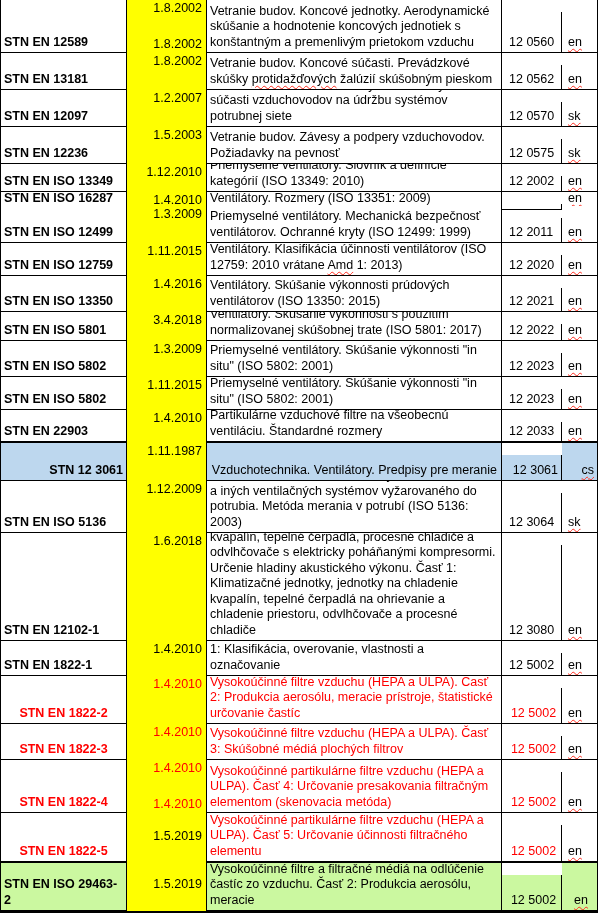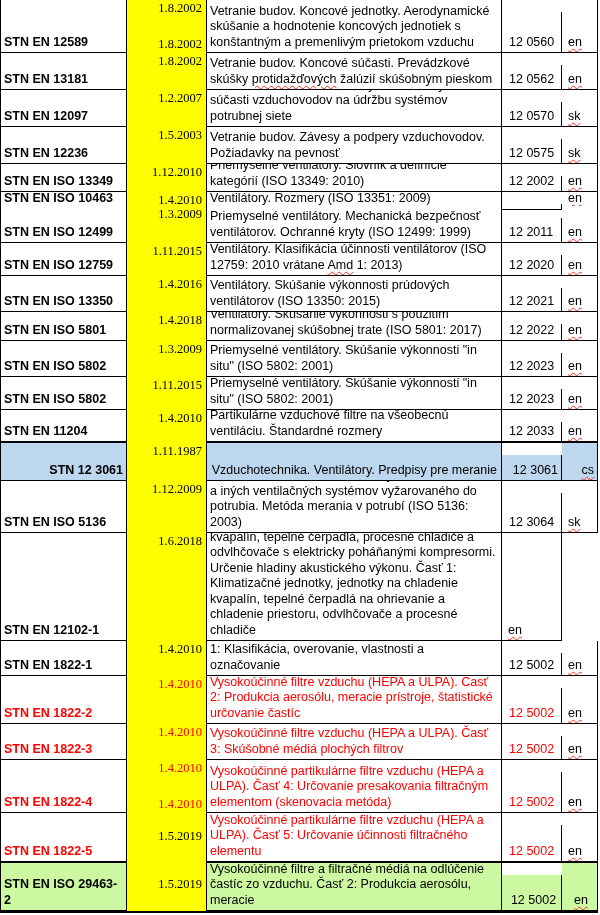--- a/index.html
+++ b/index.html
@@ -29,28 +29,27 @@
   }
   .row.thick .cell{border-bottom-width:2px;}
   
   .cell.date{
     background:var(--yellow,#FFFF00);
     border-bottom:none;
     flex-direction:column;
     justify-content:flex-start;
     padding:1px 4px 1px 3px;
     overflow:visible;
-    font-family:Liberation Serif, serif;
   }
   .cell.date.two{justify-content:space-between;}
   .cell.standard{font-weight:bold;padding-left:3px;}
   .cell.desc{padding-right:4px;}
   .cell.code{padding-left:7px;margin-top:12px;}
   .cell.lang{padding-left:6px;}
-  .red{color:var(--red,#FF0000);}
+  .red{color:var(--red,#FF0000);justify-content:center;}
   .bg-blue .cell:not(.date){background:var(--blue,#BDD7EE);justify-content:flex-end;}
   .bg-green .cell:not(.date){background:var(--green,#CBF8A0);justify-content:center;}
   .sq{
     text-decoration-line:underline;
     text-decoration-style:wavy;
     text-decoration-color:var(--squiggle,#FF2D1F);
     text-decoration-thickness:1px;
     text-underline-offset:2px;
   }
 </style>
@@ -119,21 +118,21 @@
         </div>
         <div class="cell desc">
           <span>Priemyselné ventilátory. Slovník a definície kategórií (ISO 13349: 2010)</span>
         </div>
         <div class="cell code">12 2002</div>
         <div class="cell lang">
           <span class="sq">en</span>
         </div>
       </div>
       <div class="row" style="height: 14px;">
-        <div class="cell standard">STN EN ISO 10463</div>
+        <div class="cell standard">STN EN ISO 16287</div>
         <div class="cell date">
           <span>1.4.2010</span>
         </div>
         <div class="cell desc">
           <span>Ventilátory. Rozmery (ISO 13351: 2009)</span>
         </div>
         <div class="cell code">12 2005</div>
         <div class="cell lang">
           <span class="sq">en</span>
         </div>
@@ -173,21 +172,21 @@
           <span>Ventilátory. Skúšanie výkonnosti prúdových ventilátorov (ISO 13350: 2015)</span>
         </div>
         <div class="cell code">12 2021</div>
         <div class="cell lang">
           <span class="sq">en</span>
         </div>
       </div>
       <div class="row" style="height: 29px;">
         <div class="cell standard">STN EN ISO 5801</div>
         <div class="cell date">
-          <span>1.4.2018</span>
+          <span>3.4.2018</span>
         </div>
         <div class="cell desc">
           <span>Ventilátory. Skúšanie výkonnosti s použitím normalizovanej skúšobnej trate (ISO 5801: 2017)</span>
         </div>
         <div class="cell code">12 2022</div>
         <div class="cell lang">
           <span class="sq">en</span>
         </div>
       </div>
       <div class="row" style="height: 36px;">
@@ -210,21 +209,21 @@
         </div>
         <div class="cell desc">
           <span>Priemyselné ventilátory. Skúšanie výkonnosti "in situ" (ISO 5802: 2001)</span>
         </div>
         <div class="cell code">12 2023</div>
         <div class="cell lang">
           <span class="sq">en</span>
         </div>
       </div>
       <div class="row thick" style="height: 33px;">
-        <div class="cell standard">STN EN 11204</div>
+        <div class="cell standard">STN EN 22903</div>
         <div class="cell date">
           <span>1.4.2010</span>
         </div>
         <div class="cell desc">
           <span>Partikulárne vzduchové filtre na všeobecnú ventiláciu. Štandardné rozmery</span>
         </div>
         <div class="cell code">12 2033</div>
         <div class="cell lang">
           <span class="sq">en</span>
         </div>
@@ -256,20 +255,21 @@
         </div>
       </div>
       <div class="row" style="height: 108px;">
         <div class="cell standard">STN EN 12102-1</div>
         <div class="cell date">
           <span>1.6.2018</span>
         </div>
         <div class="cell desc">
           <span>Klimatizačné jednotky, jednotky na chladenie kvapalín, tepelné čerpadlá, procesné chladiče a odvlhčovače s elektricky poháňanými kompresormi. Určenie hladiny akustického výkonu. Časť 1: Klimatizačné jednotky, jednotky na chladenie kvapalín, tepelné čerpadlá na ohrievanie a chladenie priestoru, odvlhčovače a procesné chladiče</span>
         </div>
+        <div class="cell code">12 3080</div>
         <div class="cell lang">
           <span class="sq">en</span>
         </div>
       </div>
       <div class="row" style="height: 35px;">
         <div class="cell standard">STN EN 1822-1</div>
         <div class="cell date">
           <span>1.4.2010</span>
         </div>
         <div class="cell desc">

